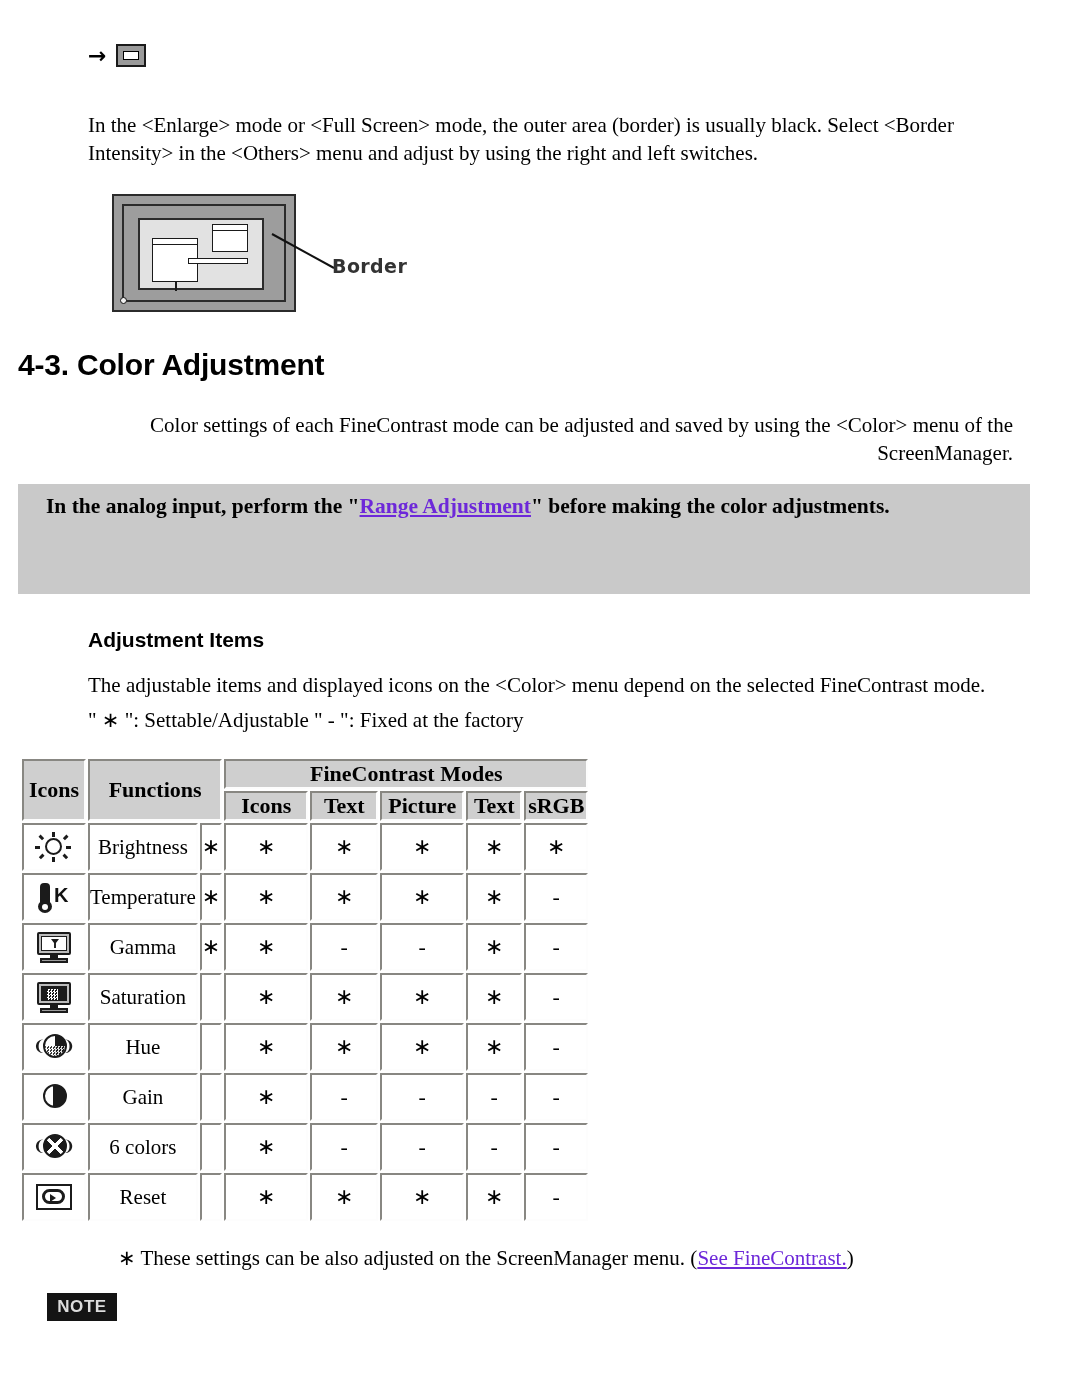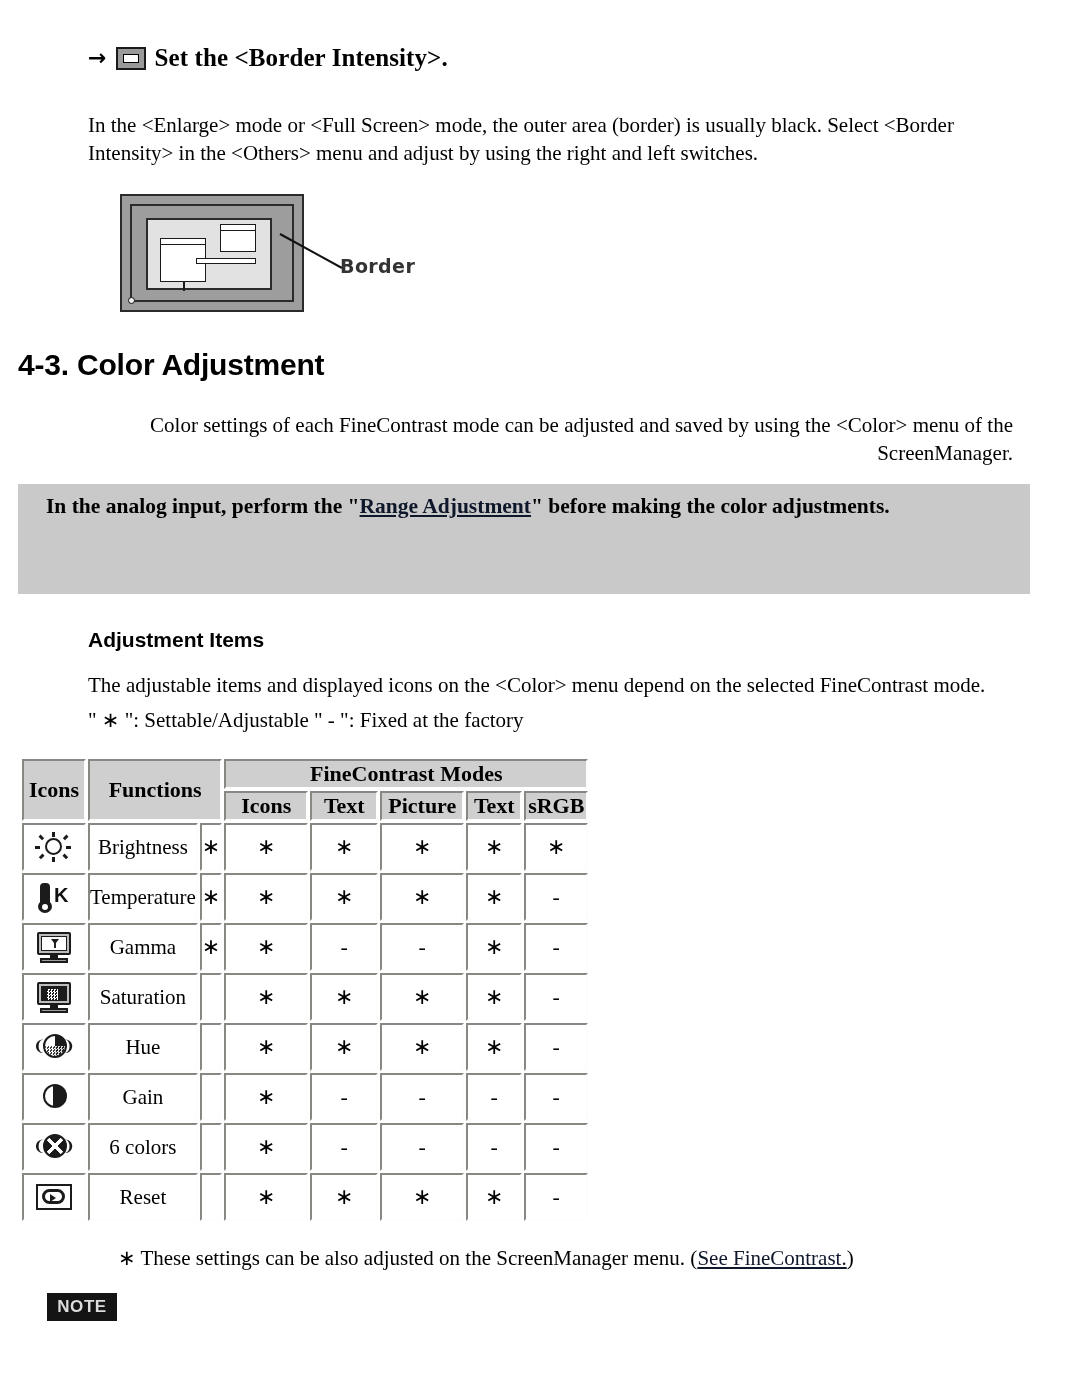--- a/index.html
+++ b/index.html
@@ -66,21 +66,21 @@
   }
   #intro-para { left: 88px; top: 112px; width: 930px; }
   #color-intro-para { left: 88px; top: 412px; width: 925px; text-align: right; }
   #adjust-desc-para { left: 88px; top: 672px; width: 940px; }
   #legend-para { left: 88px; top: 707px; width: 940px; }
   #footnote-para { left: 118px; top: 1245px; width: 900px; }
 
   
   .diagram {
     position: absolute;
-    left: 120px;
+    left: 112px;
     top: 194px;
     width: 290px;
     height: 122px;
   }
   .mon-outer {
     position: absolute;
     left: 0; top: 0;
     width: 184px;
     height: 118px;
     background: #9d9d9d;
@@ -199,21 +199,21 @@
     position: absolute;
     left: 28px;
     font-size: 21.5px;
     font-weight: bold;
     line-height: 1.3;
     width: 962px;
   }
   #notice-line-1 { top: 9px; }
   #notice-line-2 { top: 52px; }
   .inline-link {
-    color: #0f172a;
+    color: #6d28d9;
     text-decoration: underline;
   }
 
   
   .sub-heading {
     position: absolute;
     left: 88px;
     top: 628px;
     font-family: "Liberation Sans", sans-serif;
     font-size: 21px;
@@ -443,21 +443,20 @@
     justify-content: center;
     box-sizing: border-box;
   }
 </style>
 </head>
 <body>
 
 <div class="border-heading">
   <span class="arrow-glyph">→</span>
   <span class="bi-icon"></span>
-  <span>Set the &lt;Border Intensity&gt;.</span>
 </div>
 
 <div class="para" id="intro-para">In the &lt;Enlarge&gt; mode or &lt;Full Screen&gt; mode, the outer area (border) is usually black. Select &lt;Border Intensity&gt; in the &lt;Others&gt; menu and adjust by using the right and left switches.</div>
 
 <div class="diagram">
   <div class="mon-outer">
     <div class="mon-bevel"></div>
     <div class="mon-screen">
       <div class="win-main"></div>
       <div class="win-small"></div>

